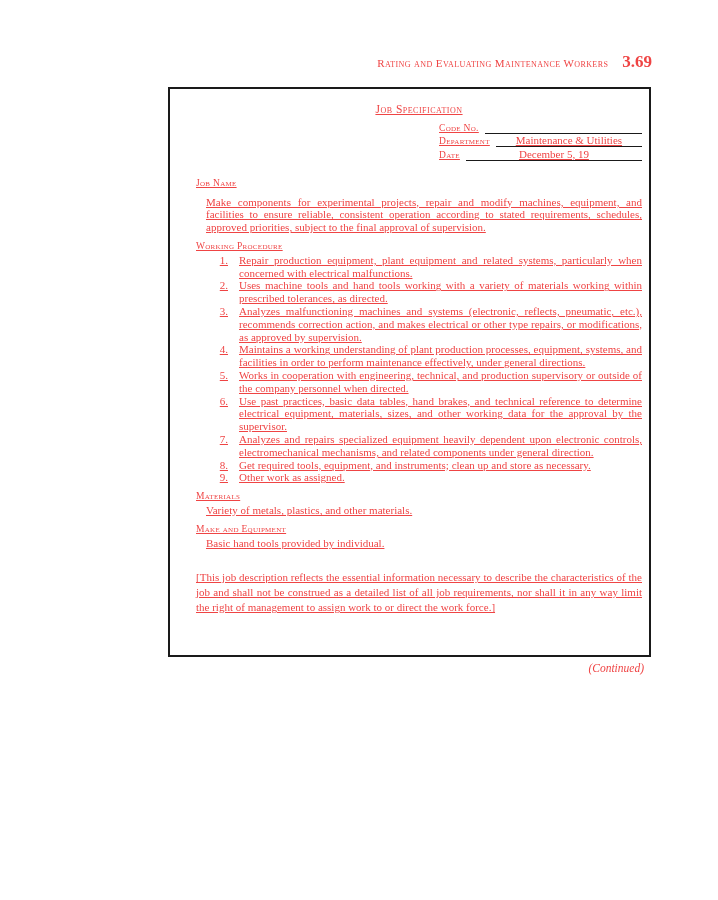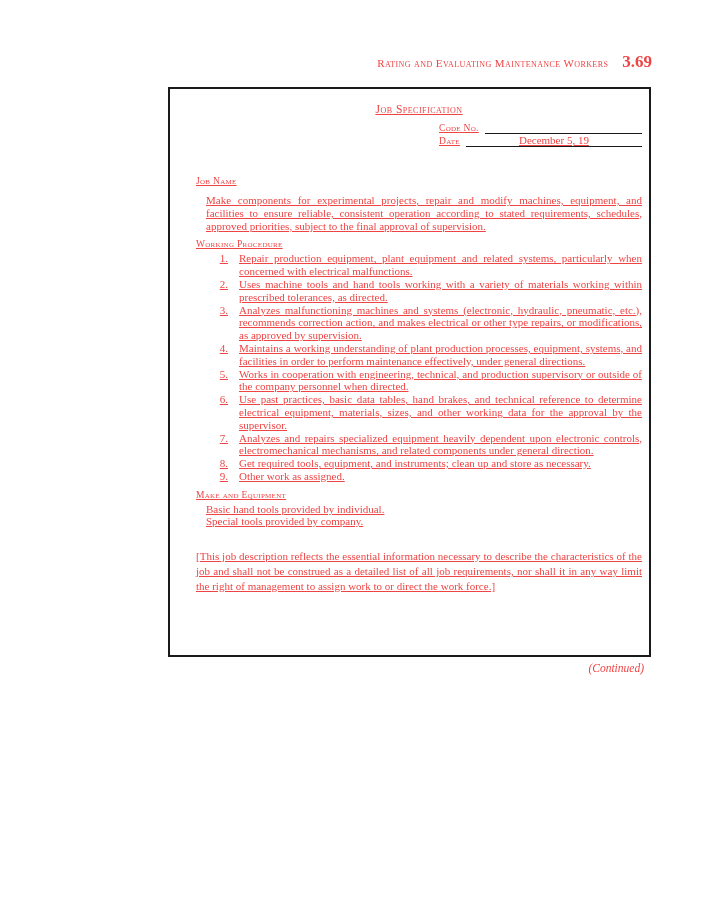--- a/index.html
+++ b/index.html
@@ -80,21 +80,21 @@
   }
   
   .section-label {
     font-variant: small-caps;
     font-size: 9.5px;
     letter-spacing: 0.3px;
     line-height: 11px;
     margin-bottom: 2px;
   }
   .sec { margin-top: 7px; }
-  .sec-first { margin-top: 29px; }
+  .sec-first { margin-top: 17px; }
   .body-text {
     font-size: 11px;
     line-height: 12.8px;
     text-align: justify;
     margin-left: 10px;
   }
   .plain-line {
     font-size: 11px;
     line-height: 12.5px;
     margin-left: 10px;
@@ -144,20 +144,24 @@
   <div class="form-box">
 
     <div class="form-title">Job Specification</div>
 
     <div class="fields">
       <div class="field-row">
         <span class="field-label">Code No.</span>
         <span class="field-line"></span>
       </div>
       <div class="field-row">
+        <span class="field-label">Department</span>
+        <span class="field-line">Maintenance &amp; Utilities</span>
+      </div>
+      <div class="field-row">
         <span class="field-label">Date</span>
         <span class="field-line">December 5, 19</span>
       </div>
     </div>
 
     <div class="sec sec-first">
       <div class="section-label">Job Name</div>
     </div>
 
     <div class="sec">
@@ -170,21 +174,21 @@
         <div class="proc-item">
           <span class="li-num">1.</span>
           <span class="li-text">Repair production equipment, plant equipment and related systems, particularly when concerned with electrical malfunctions.</span>
         </div>
         <div class="proc-item">
           <span class="li-num">2.</span>
           <span class="li-text">Uses machine tools and hand tools working with a variety of materials working within prescribed tolerances, as directed.</span>
         </div>
         <div class="proc-item">
           <span class="li-num">3.</span>
-          <span class="li-text">Analyzes malfunctioning machines and systems (electronic, hydraulic, pneumatic, etc.), recommends correction action, and makes electrical or other type repairs, or modifications, as approved by supervision.</span>
+          <span class="li-text">Analyzes malfunctioning machines and systems (electronic, reflects, pneumatic, etc.), recommends correction action, and makes electrical or other type repairs, or modifications, as approved by supervision.</span>
         </div>
         <div class="proc-item">
           <span class="li-num">4.</span>
           <span class="li-text">Maintains a working understanding of plant production processes, equipment, systems, and facilities in order to perform maintenance effectively, under general directions.</span>
         </div>
         <div class="proc-item">
           <span class="li-num">5.</span>
           <span class="li-text">Works in cooperation with engineering, technical, and production supervisory or outside of the company personnel when directed.</span>
         </div>
         <div class="proc-item">
@@ -199,25 +203,28 @@
           <span class="li-num">8.</span>
           <span class="li-text">Get required tools, equipment, and instruments; clean up and store as necessary.</span>
         </div>
         <div class="proc-item">
           <span class="li-num">9.</span>
           <span class="li-text">Other work as assigned.</span>
         </div>
       </div>
     </div>
 
+    <div class="sec">
+      <div class="section-label">Materials</div>
+      <div class="plain-line">Variety of metals, plastics, and other materials.</div>
+    </div>
 
     <div class="sec">
       <div class="section-label">Make and Equipment</div>
       <div class="plain-line">Basic hand tools provided by individual.</div>
-      <div class="plain-line">Special tools provided by company.</div>
     </div>
 
     <div class="disclaimer">[This job description reflects the essential information necessary to describe the characteristics of the job and shall not be construed as a detailed list of all job requirements, nor shall it in any way limit the right of management to assign work to or direct the work force.]</div>
 
   </div>
 
   <div class="continued">(Continued)</div>
 
 </div>
 

